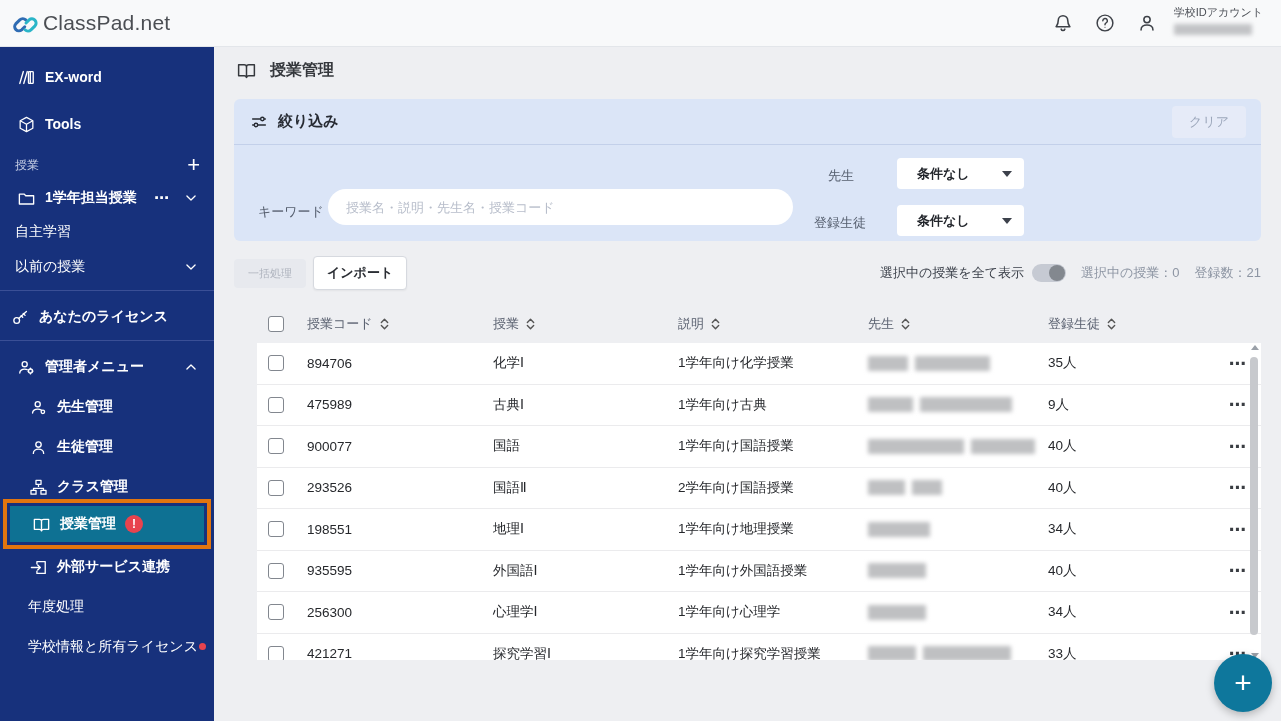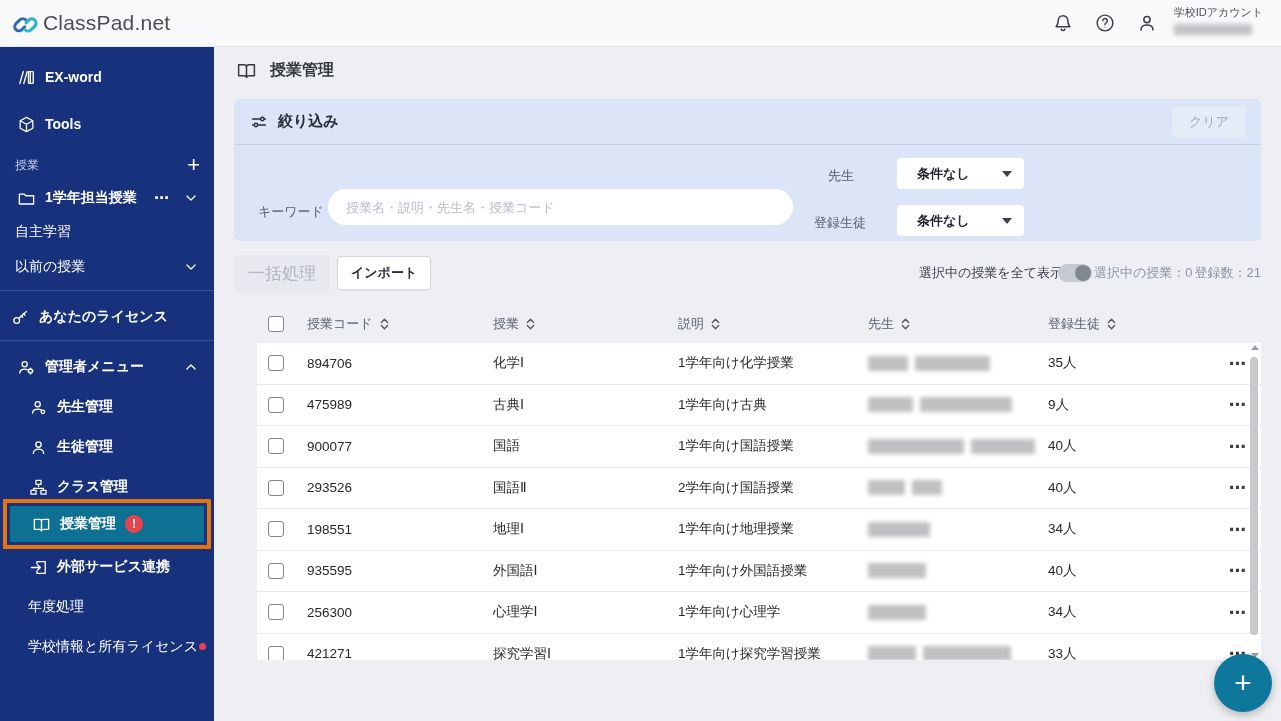--- a/index.html
+++ b/index.html
@@ -53,24 +53,24 @@
   .kw-label { position:absolute; left:24px; top:58px; font-size:13px; color:#555e6e; }
   .kw-input { position:absolute; left:94px; top:44px; width:465px; height:36px; background:#fff; border:none; border-radius:18px;
               padding:0 18px; font-size:13px; color:#333; outline:none; font-family:inherit; }
   .kw-input::placeholder { color:#b7bdca; }
   .f-label { position:absolute; font-size:13px; color:#555e6e; }
   .dd { position:absolute; width:127px; height:31px; background:#fff; border-radius:4px; display:flex; align-items:center;
         padding:0 12px 0 20px; font-size:13px; font-weight:700; color:#23262c; cursor:pointer; }
   .dd .caret { margin-left:auto; width:0; height:0; border-left:5px solid transparent; border-right:5px solid transparent; border-top:6px solid #3c414b; }
 
   .toolbar { position:absolute; left:20px; top:210px; width:1027px; height:32px; display:flex; align-items:center; }
-  .btn-disabled { background:#e7e9ee; color:#b0b5bf; font-size:17px; padding:7px 14px; border:none; border-radius:4px; }
+  .btn-disabled { background:#e7e9ee; color:#b0b5bf; font-size:11px; padding:7px 14px; border:none; border-radius:4px; }
   .btn-import { background:#fff; color:#2b2e34; font-size:13px; font-weight:600; padding:7px 13px; border:1px solid #d6d9df; border-radius:4px;
                 margin-left:7px; cursor:pointer; box-shadow:0 1px 2px rgba(0,0,0,.05); }
-  .toolbar-right { margin-left:auto; display:flex; align-items:center; gap:2px; }
+  .toolbar-right { margin-left:auto; display:flex; align-items:center; gap:15px; }
   .toggle-label { font-size:13px; color:#3b404a; }
   .toggle { width:34px; height:18px; border-radius:9px; background:#c6cad3; position:relative; cursor:pointer; margin-left:-7px; }
   .toggle .knob { position:absolute; right:1px; top:1px; width:16px; height:16px; border-radius:50%; background:#83888f; }
   .count-text { font-size:13px; color:#8d95a3; }
 
   .table-wrap { position:absolute; left:20px; top:258px; width:1027px; height:355px; overflow:hidden;padding-left:23px; }
   .trow { display:grid; grid-template-columns:50px 186px 185px 190px 180px 130px 1fr 46px; align-items:center; }
   .thead { height:38px; color:#5a6170; font-size:13px; }
   .th { display:flex; align-items:center; gap:6px; }
   .sort { width:11px; height:14px; color:#555; flex:0 0 11px; }

